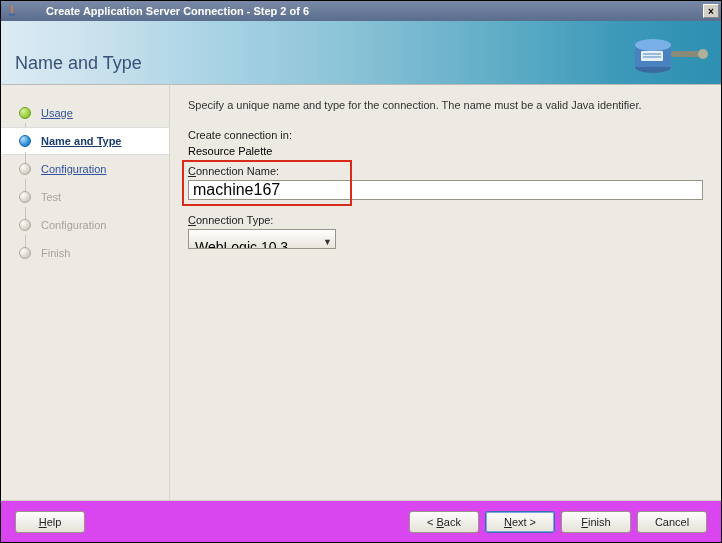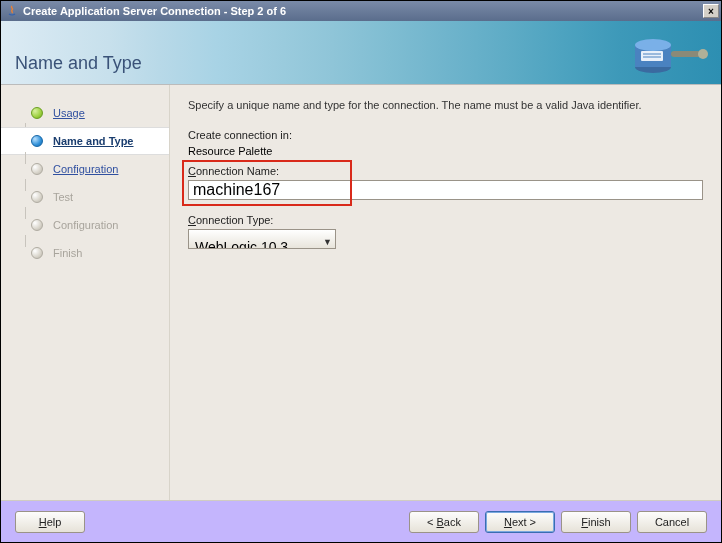--- a/index.html
+++ b/index.html
@@ -24,21 +24,21 @@
     font-size: 11px;
     font-weight: bold;
   }
   .titlebar .java-icon {
     width: 14px; height: 14px;
     margin-right: 4px;
     display: flex;
     align-items: center;
     justify-content: center;
   }
-  .titlebar .title-text { flex: 1; }
+  .titlebar .title-text { flex: 1; margin-left: 23px; }
   .titlebar .close-btn {
     width: 16px; height: 14px;
     background: #d4d0c8;
     border: 1px solid #888;
     border-top-color: #fff;
     border-left-color: #fff;
     display: flex;
     align-items: center;
     justify-content: center;
     font-size: 10px;
@@ -79,21 +79,21 @@
   .sidebar {
     width: 168px;
     padding: 14px 0 0 0;
     background: #ede9e3;
   }
   .step-list { list-style: none; margin: 0; padding: 0; }
   .step-item {
     display: flex;
     align-items: center;
     height: 28px;
-    padding-left: 30px;
+    padding-left: 18px;
     position: relative;
   }
   .step-item::before {
     content: "";
     position: absolute;
     left: 24px;
     top: 24px;
     width: 1px;
     height: 12px;
     background: #c8c4bd;
@@ -183,21 +183,21 @@
     position: absolute;
     right: 4px; top: 50%;
     transform: translateY(-50%);
     pointer-events: none;
     font-size: 9px;
     color: #333;
   }
   .button-bar {
     height: 42px;
     border-top: 1px solid #d0ccc2;
-    background: #c4b5fd;
+    background: #d946ef;
     display: flex;
     align-items: center;
     padding: 0 14px;
   }
   .button-bar .spacer { flex: 1; }
   .btn {
     height: 22px;
     min-width: 70px;
     padding: 0 12px;
     margin-left: 6px;

